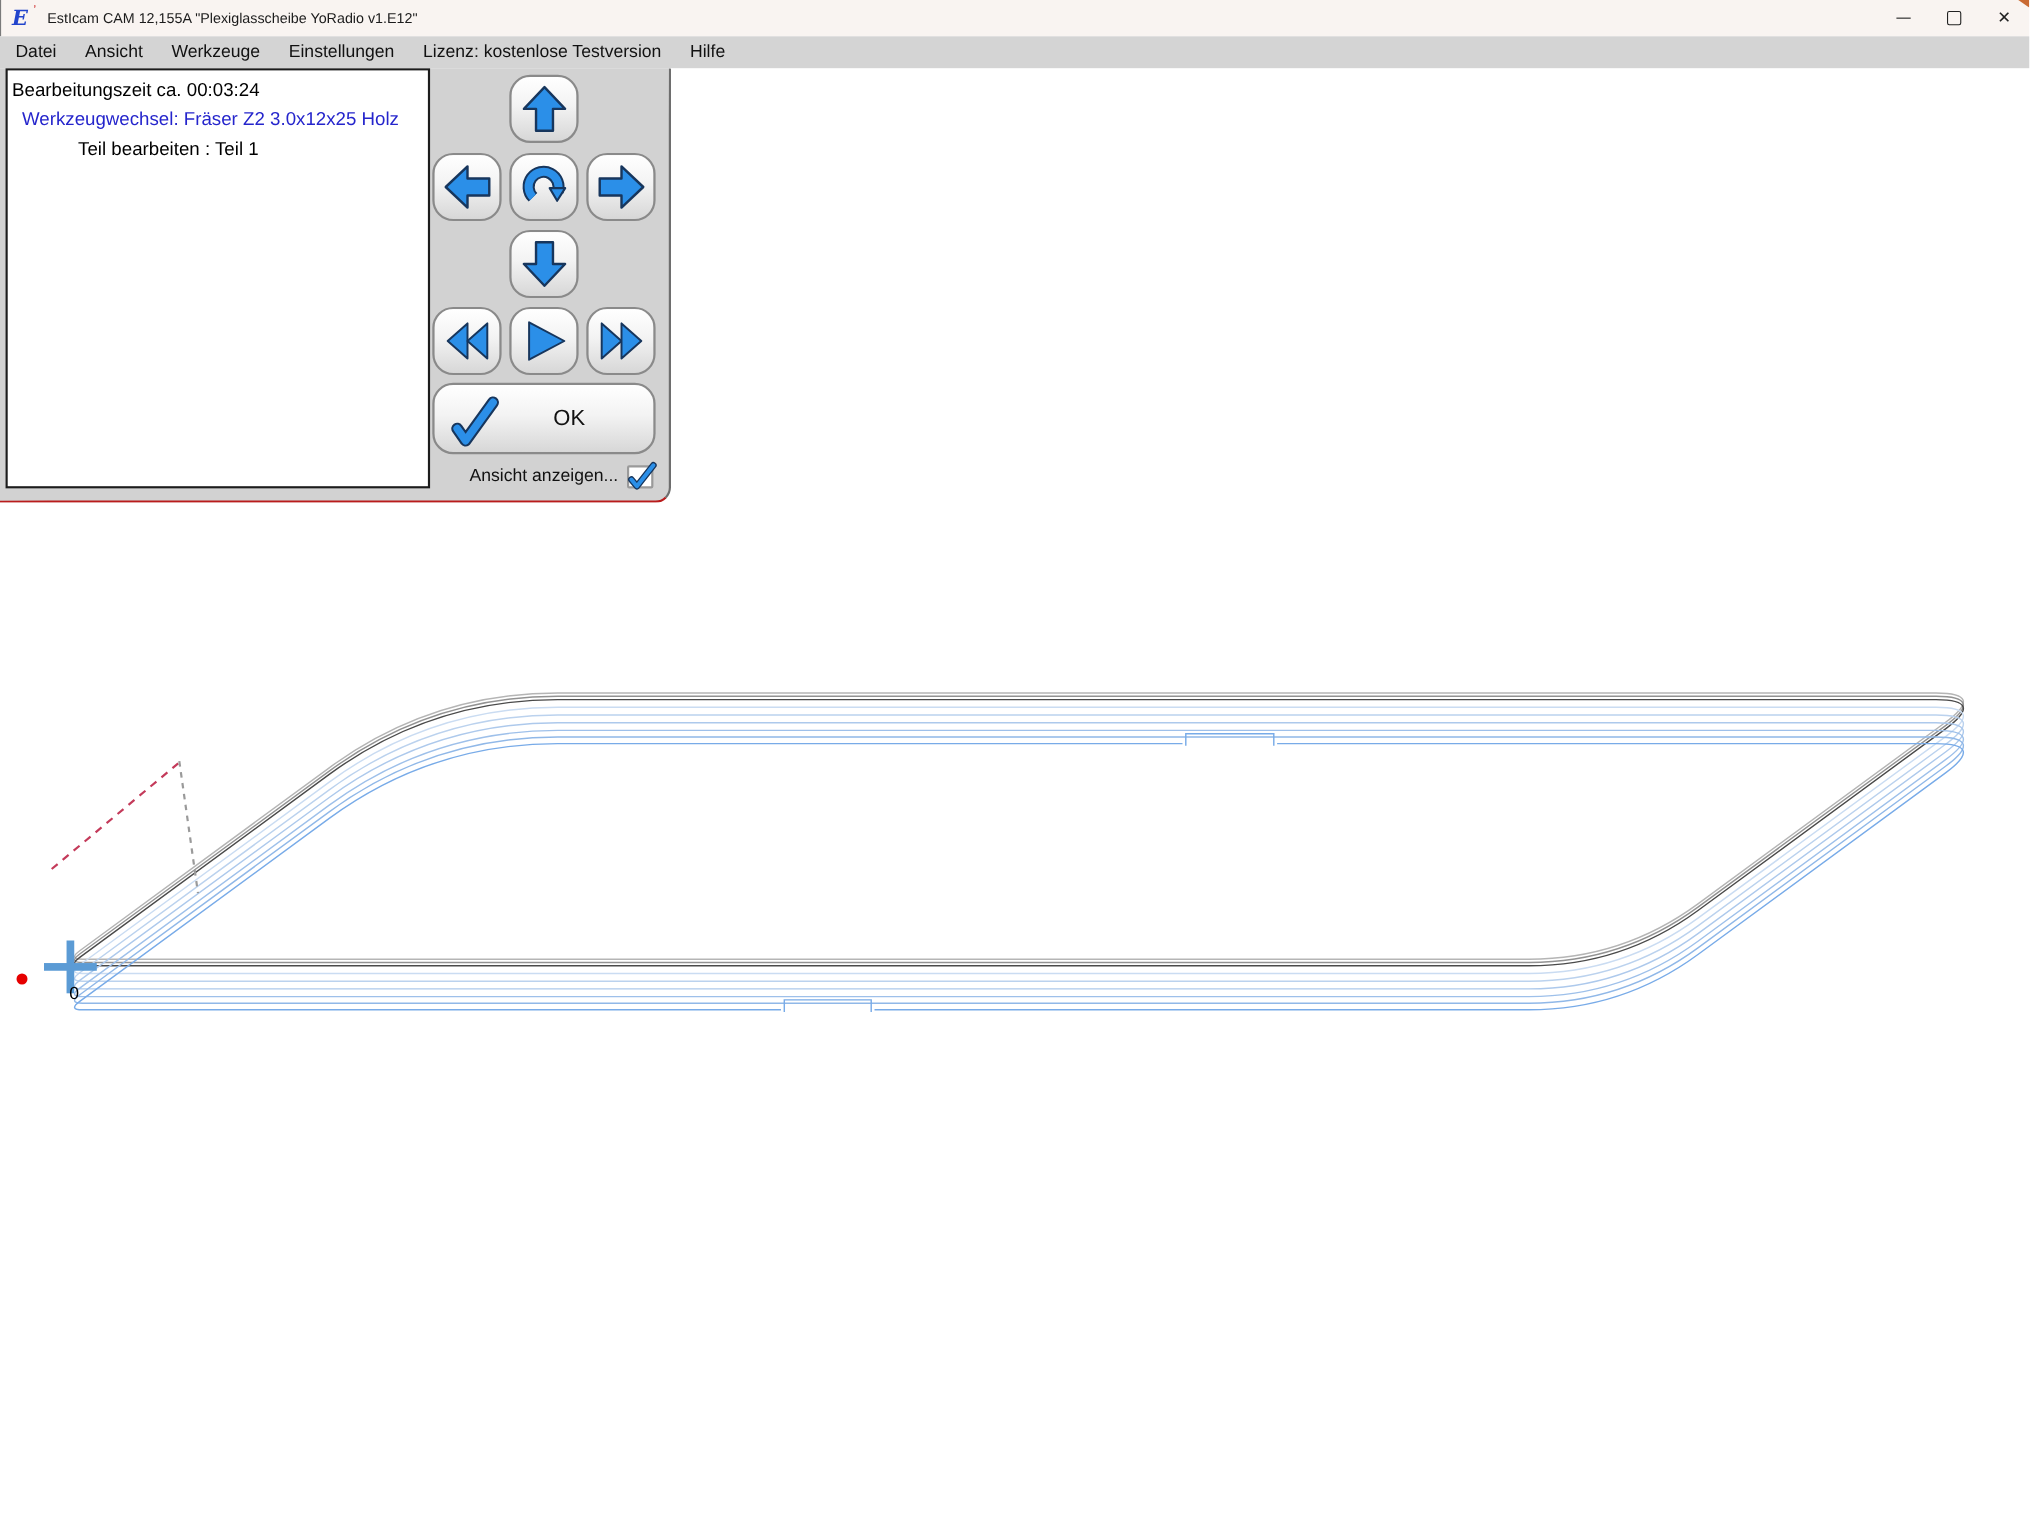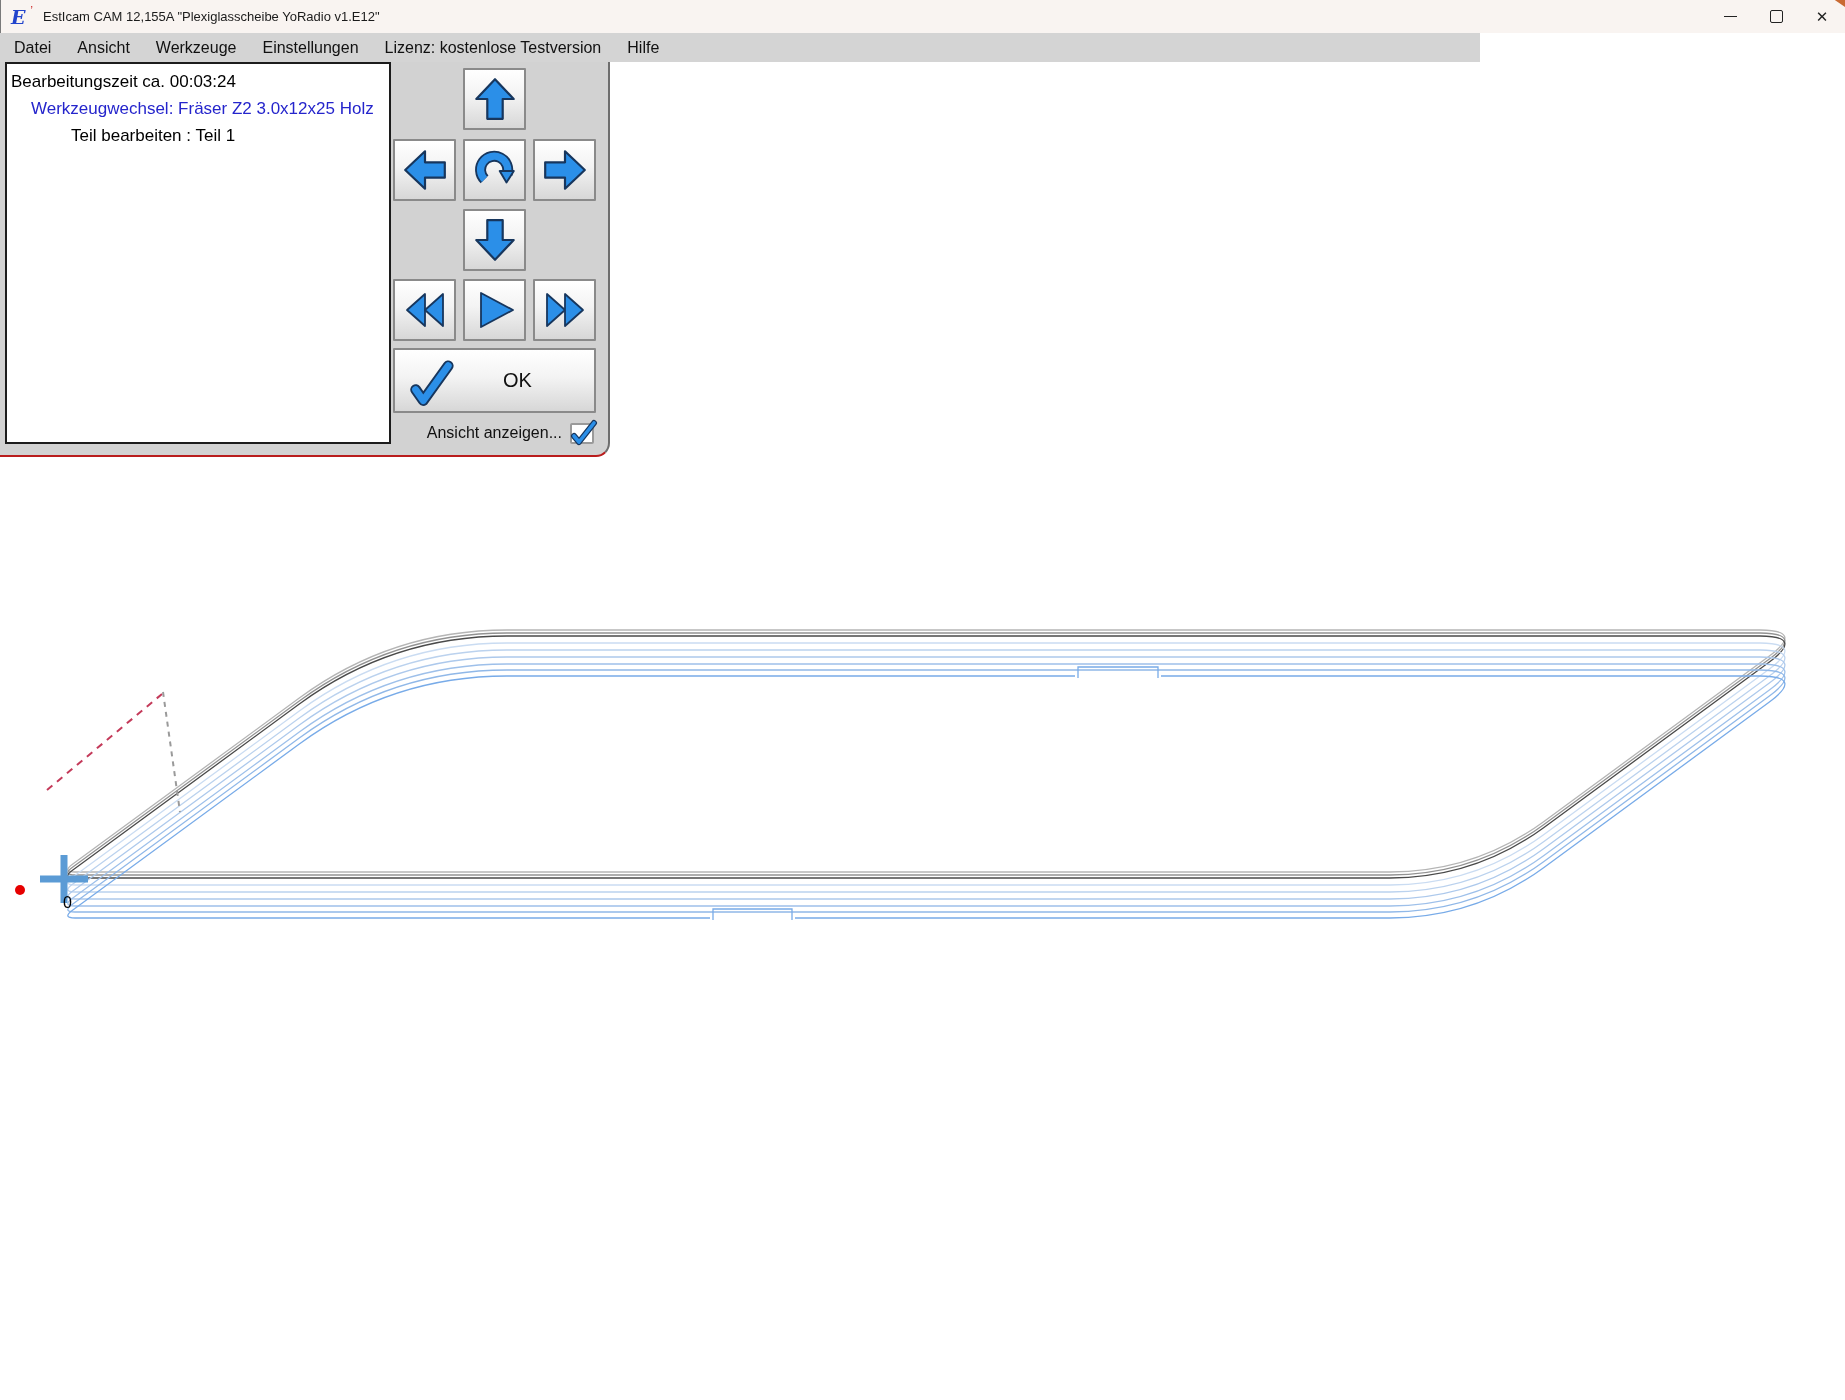--- a/index.html
+++ b/index.html
@@ -16,35 +16,35 @@
   .title-text{margin-left:12px;font-size:13px;color:#1b1b1b;white-space:pre;}
   .win-controls{margin-left:auto;display:flex;align-items:stretch;height:100%;}
   .win-btn{width:46px;display:flex;align-items:center;justify-content:center;cursor:default;}
   .glyph-min{width:13px;height:0;border-top:1.6px solid #222;display:block;}
   .glyph-max{width:11px;height:11px;border:1.6px solid #222;border-radius:2px;display:block;}
   .glyph-close{font-size:15px;color:#222;line-height:1;}
   .corner-slice{position:absolute;right:0;top:0;width:12px;height:7px;background:#c96a33;
                 clip-path:polygon(15% 0,100% 0,100% 100%);z-index:6;}
 
   
-  .menubar{position:absolute;left:0;top:33px;width:1480px;height:29px;background:#d4d4d4;
+  .menubar{position:absolute;left:0;top:33px;width:1845px;height:29px;background:#d4d4d4;
            display:flex;align-items:center;z-index:5;font-size:16px;color:#111;}
   .menu-item{padding:0 13px;height:100%;display:flex;align-items:center;cursor:default;}
   .menu-item:first-child{margin-left:1px;}
 
   
   .panel{position:absolute;left:0;top:62px;width:610px;height:395px;background:#d2d2d2;
          border-right:2px solid #6e6e6e;border-bottom:2px solid #b91c1c;
          border-bottom-right-radius:14px;box-sizing:border-box;z-index:4;}
   .listbox{position:absolute;left:5px;top:0;width:386px;height:382px;background:#ffffff;
            border:2px solid #1c1c1c;box-sizing:border-box;font-size:17px;padding-top:4px;overflow:hidden;}
   .job-line{line-height:27px;white-space:pre;}
 
   .pbtn{position:absolute;width:63px;height:62px;box-sizing:border-box;border:2px solid #8a8a8a;
-        border-radius:1px;background:linear-gradient(180deg,#ffffff 0%,#f3f3f3 45%,#d7d7d7 100%);
+        border-radius:19px;background:linear-gradient(180deg,#ffffff 0%,#f3f3f3 45%,#d7d7d7 100%);
         display:flex;align-items:center;justify-content:center;cursor:default;}
   .pbtn svg{display:block;}
   .btn-up    {left:463px;top:6px;}
   .btn-left  {left:393px;top:77px;}
   .btn-rotate{left:463px;top:77px;}
   .btn-right {left:533px;top:77px;}
   .btn-down  {left:463px;top:147px;}
   .btn-rew   {left:393px;top:217px;}
   .btn-play  {left:463px;top:217px;}
   .btn-ffwd  {left:533px;top:217px;}
@@ -116,21 +116,21 @@
   <div class="menu-item">Werkzeuge</div>
   <div class="menu-item">Einstellungen</div>
   <div class="menu-item">Lizenz: kostenlose Testversion</div>
   <div class="menu-item">Hilfe</div>
 </div>
 
 <div class="panel">
 
   <div class="listbox">
     <div class="job-line" style="padding-left:4px;">Bearbeitungszeit ca. 00:03:24</div>
-    <div class="job-line" style="padding-left:24px;color:#2525cc;">Werkzeugwechsel: Fräser Z2 3.0x12x25 Holz</div>
+    <div class="job-line" style="padding-left:13px;color:#2525cc;">Werkzeugwechsel: Fräser Z2 3.0x12x25 Holz</div>
     <div class="job-line" style="padding-left:64px;">Teil bearbeiten : Teil 1</div>
   </div>
 
   <div class="pbtn btn-up">
     <svg width="44" height="44" viewBox="0 0 40 40">
       <polygon points="20,2 37,20 27,20 27,38 13,38 13,20 3,20" fill="#2b8fe8" stroke="#17365d" stroke-width="2" stroke-linejoin="round"></polygon>
     </svg>
   </div>
   <div class="pbtn btn-left">
     <svg width="44" height="44" viewBox="0 0 40 40" style="transform:rotate(-90deg)">

